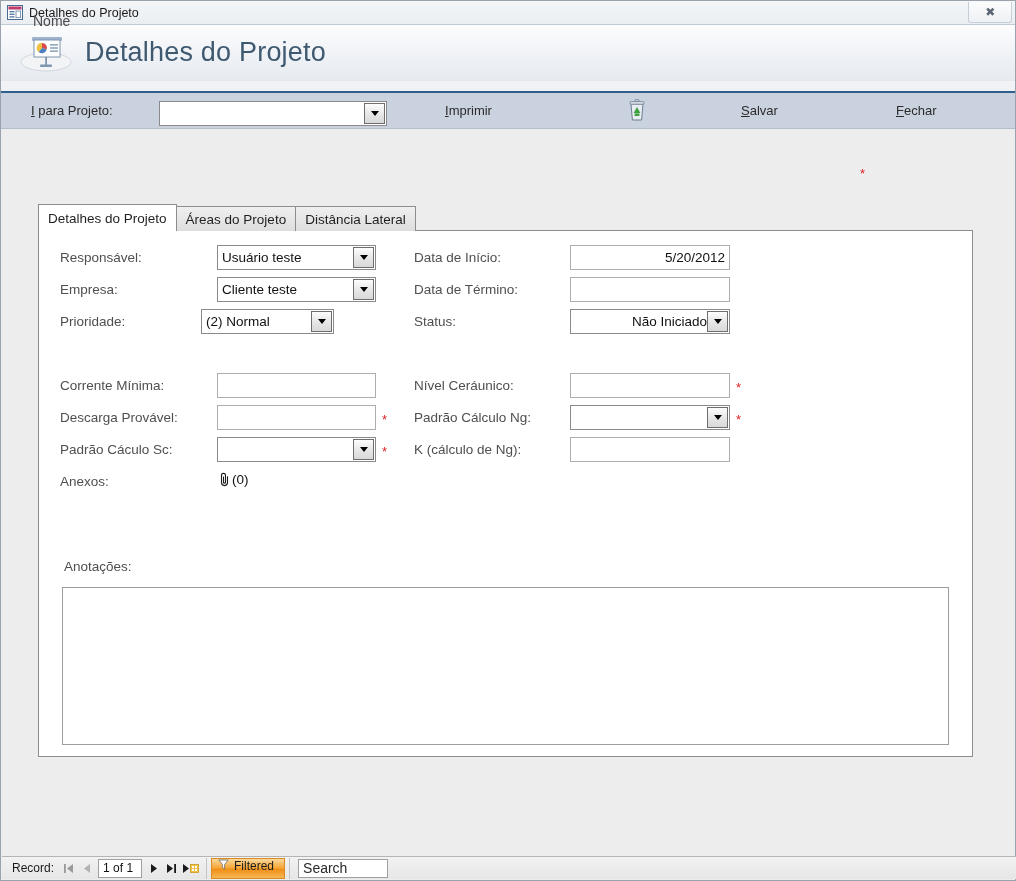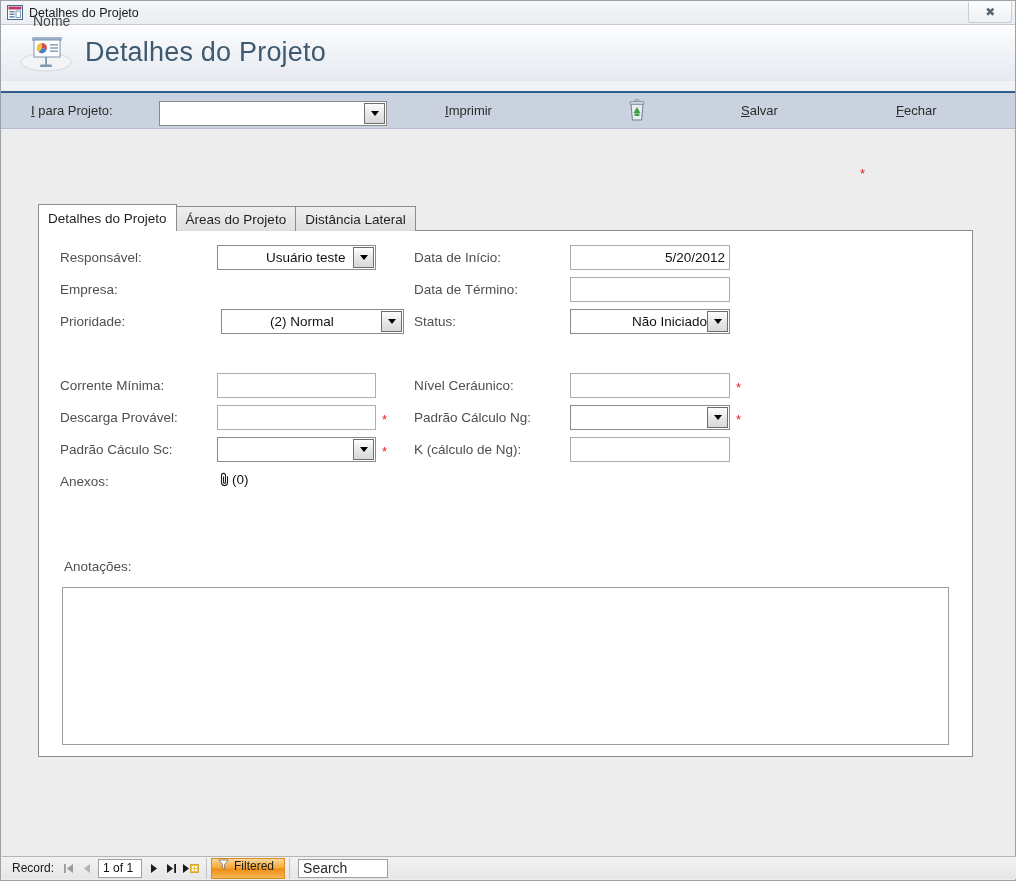--- a/index.html
+++ b/index.html
@@ -267,21 +267,21 @@
     height: 25px;
     font-size: 13.5px;
     color: #111;
     line-height: 23px;
     padding: 0 4px;
     display: flex;
     align-items: center;
     white-space: nowrap;
     overflow: hidden;
   }
-  .cbox .cbtxt { flex: 1 1 auto; overflow: hidden; margin-left: 44px; }
+  .cbox .cbtxt { flex: 1 1 auto; overflow: hidden; }
   .cbox .combo-btn { flex: 0 0 auto; margin-right: -3px; }
 
   .anexo-val {
     position: absolute;
     font-size: 13.5px;
     color: #111;
     display: flex;
     align-items: center;
   }
   .clip-icon {
@@ -472,23 +472,29 @@
 
   <div class="fld-label" style="left:59px;top:249px;">Responsável:</div>
   <div class="cbox" style="left:216px;top:244px;width:159px;">
     <span class="cbtxt">Usuário teste</span>
     <span class="combo-btn">
         <i></i>
       </span>
   </div>
 
   <div class="fld-label" style="left:59px;top:281px;">Empresa:</div>
+  <div class="cbox" style="left:216px;top:276px;width:159px;">
+    <span class="cbtxt">Cliente teste</span>
+    <span class="combo-btn">
+        <i></i>
+      </span>
+  </div>
 
   <div class="fld-label" style="left:59px;top:313px;">Prioridade:</div>
-  <div class="cbox" style="left:220px;top:308px;width:183px;">
+  <div class="cbox" style="left:200px;top:308px;width:133px;">
     <span class="cbtxt">(2) Normal</span>
     <span class="combo-btn">
         <i></i>
       </span>
   </div>
 
   <div class="fld-label" style="left:413px;top:249px;">Data de Início:</div>
   <div class="txtbox right" style="left:569px;top:244px;width:160px;">5/20/2012</div>
 
   <div class="fld-label" style="left:413px;top:281px;">Data de Término:</div>

